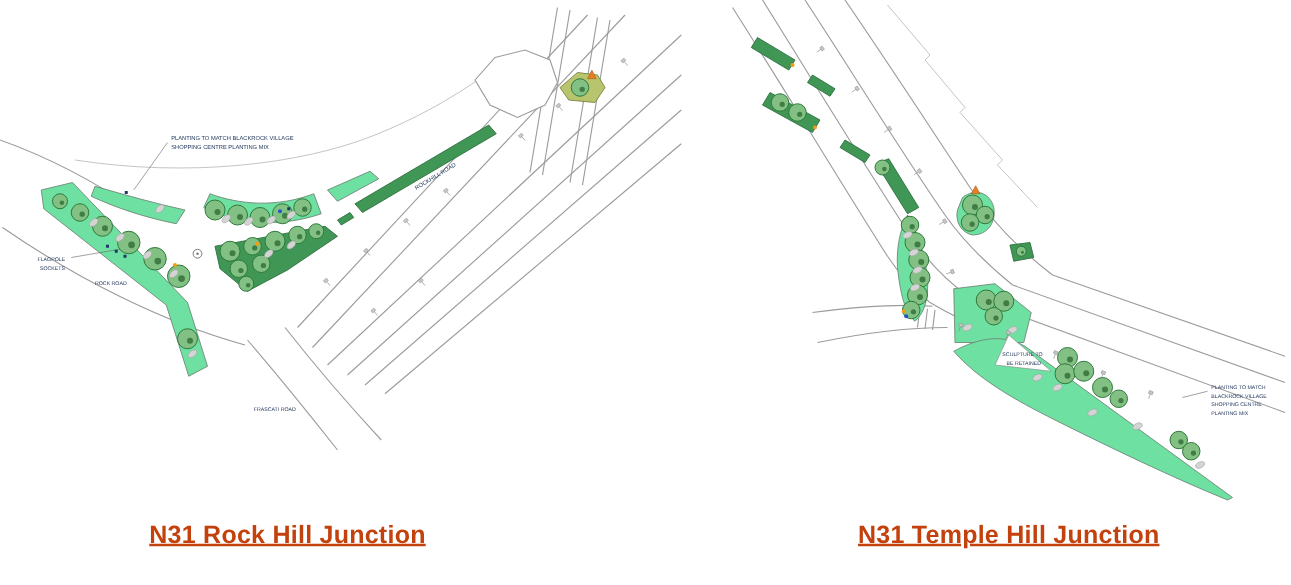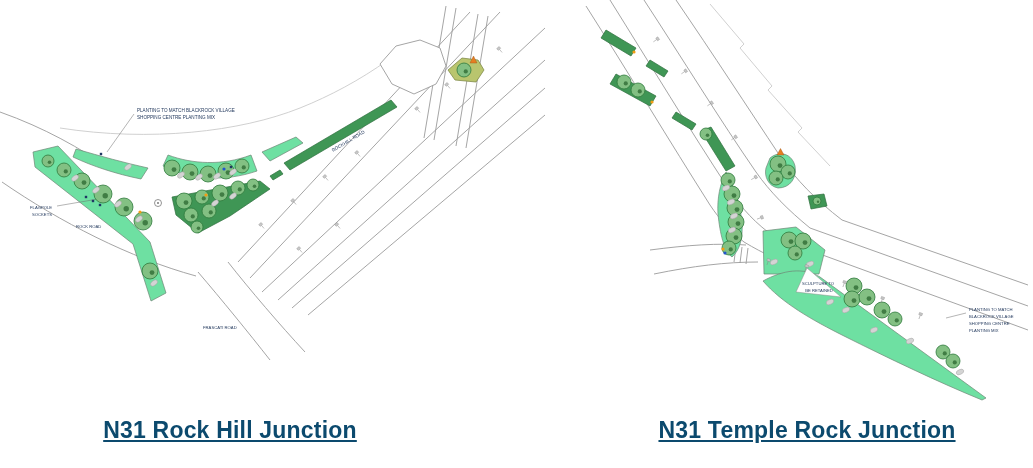--- a/index.html
+++ b/index.html
@@ -5,21 +5,21 @@
   html,body{margin:0;padding:0;}
   body{
     width:1033px;height:468px;position:relative;background:#ffffff;
     font-family:"Liberation Sans", sans-serif;overflow:hidden;
   }
   .panel{position:absolute;top:0;}
   #panel-left{left:0;width:548px;height:415px;}
   #panel-right{left:558px;width:475px;height:415px;}
   .caption{
     position:absolute;top:417px;text-align:center;
-    font-weight:700;font-size:23px;color:#0c4a6e;
+    font-weight:700;font-size:20px;color:#c2410c;
     text-decoration:underline;letter-spacing:.2px;white-space:nowrap;
   }
   #caption-left{left:30px;width:400px;}
   #caption-right{left:612px;width:390px;}
   svg{display:block;}
   .roadline{stroke:#9b9b9b;stroke-width:.9;fill:none;}
   .faintline{stroke:#c4c4c4;stroke-width:.8;fill:none;}
   .mint{fill:#6EE0A2;stroke:#6e8576;stroke-width:.7;}
   .dgreen{fill:#3F9655;stroke:#2e6e3e;stroke-width:.7;}
   .olive{fill:#B9C56E;stroke:#76803C;stroke-width:.7;}
@@ -417,13 +417,13 @@
         </g>
         <circle cx="76" cy="52" r="1.6" fill="#F39C12"></circle>
         <circle cx="94" cy="102" r="1.6" fill="#F39C12"></circle>
         <circle cx="165" cy="249" r="1.6" fill="#F39C12"></circle>
         <circle cx="167" cy="253" r="1.6" fill="#2255CC"></circle>
       </g>
 </svg>
 </div>
 
 <div class="caption" id="caption-left">N31 Rock Hill Junction</div>
-<div class="caption" id="caption-right">N31 Temple Rock Junction</div>
+<div class="caption" id="caption-right">N31 Temple Hill Junction</div>
 
 </body></html>

